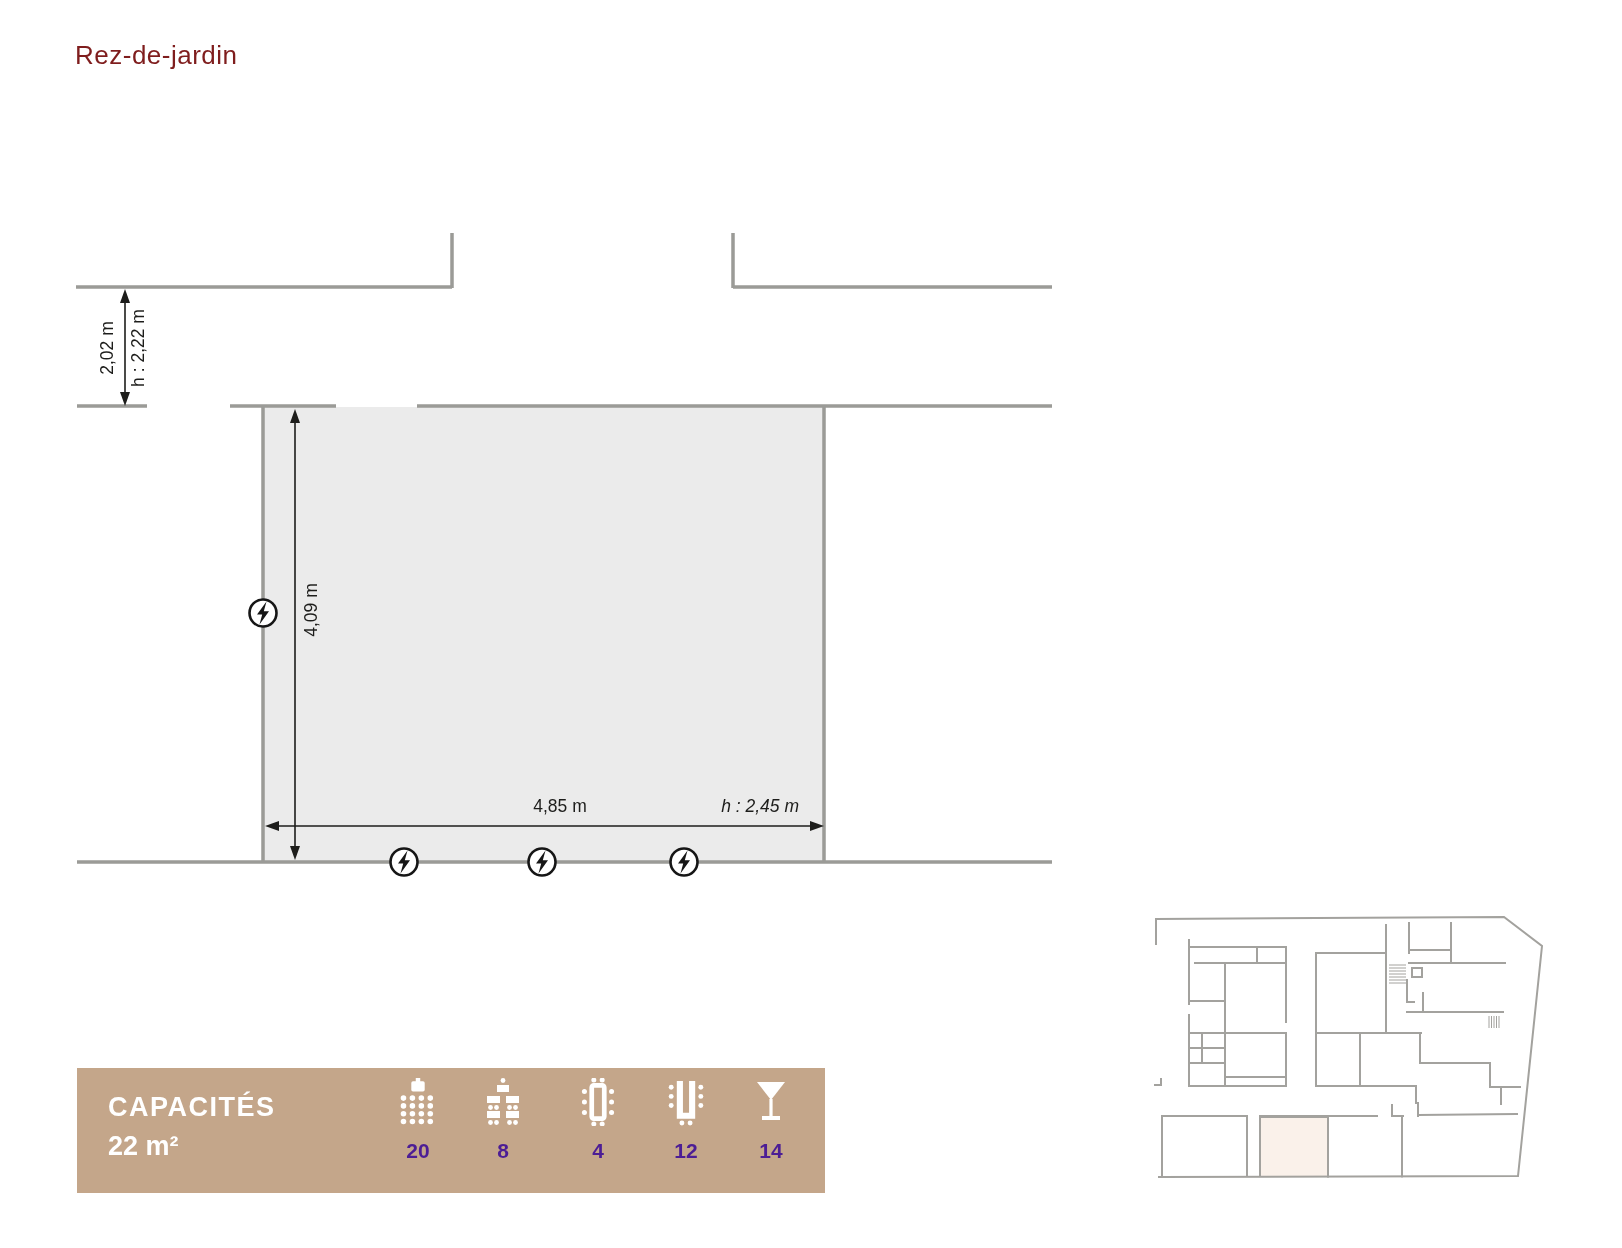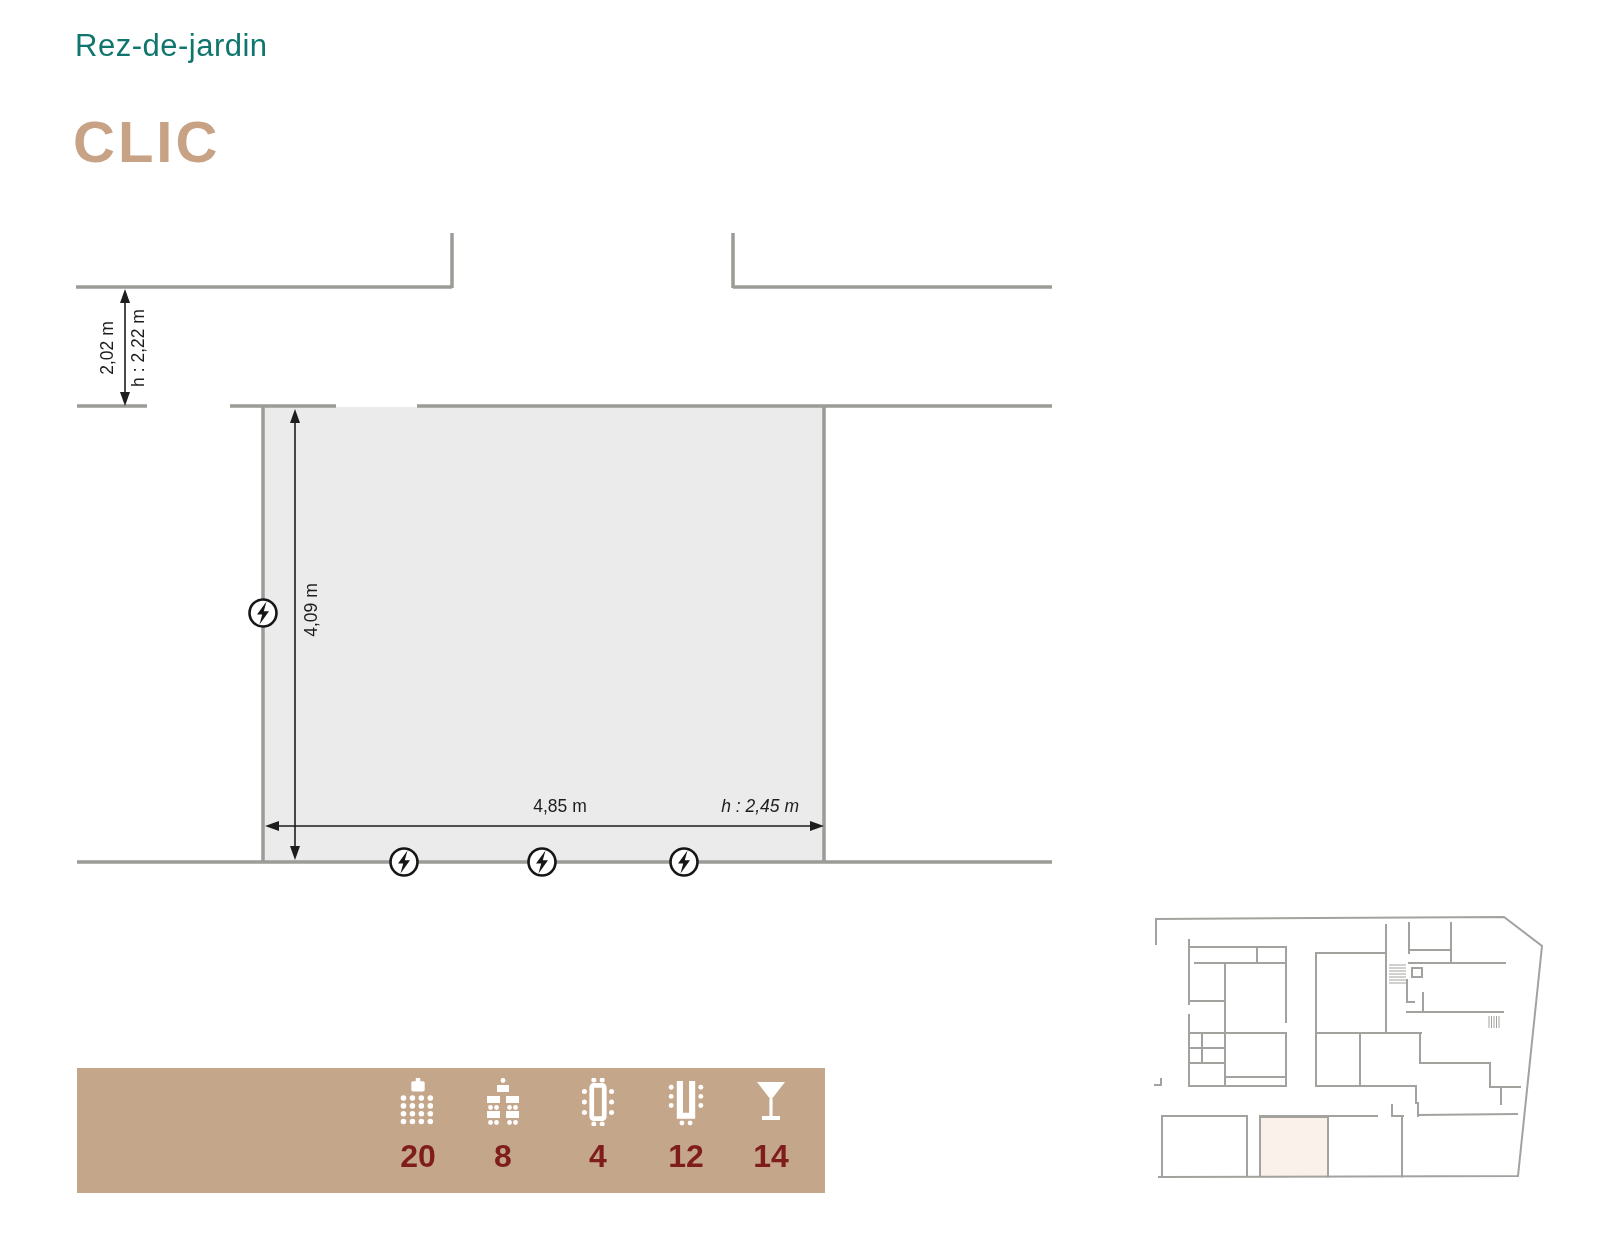--- a/index.html
+++ b/index.html
@@ -1,57 +1,56 @@
 <!DOCTYPE html>
 <html><head>
 <meta charset="utf-8">
 <style>
   html,body{margin:0;padding:0;background:#ffffff;}
   .page{
     position:relative;width:1622px;height:1248px;overflow:hidden;
     background:#ffffff;font-family:"Liberation Sans", sans-serif;
   }
   .floor-label{
-    position:absolute;left:75px;top:28px;
-    font-size:31px;color:#0f766e;letter-spacing:0.5px;
+    position:absolute;left:75px;top:40px;
+    font-size:26px;color:#7f1d1d;letter-spacing:0.5px;
   }
   .room-name{
     position:absolute;left:73px;top:108px;
     font-size:58px;font-weight:bold;color:#c7a285;letter-spacing:3px;
   }
   .plan-svg{position:absolute;left:0;top:0;}
   .dim-text{
     font-family:"Liberation Sans", sans-serif;
     font-size:17.5px;fill:#1d1d1b;
   }
   .dim-text.italic{font-style:italic;}
   .cap-bar{
     position:absolute;left:77px;top:1068px;width:748px;height:125px;
     background:#c4a68a;color:#ffffff;
   }
   .cap-head{position:absolute;left:31px;top:26px;}
   .cap-title{font-size:27px;font-weight:bold;letter-spacing:1.5px;line-height:1;}
   .cap-area{font-size:27px;font-weight:bold;margin-top:12px;line-height:1;}
   .cap-col{position:absolute;top:10px;width:70px;text-align:center;}
   .cap-col svg{height:48px;display:inline-block;}
-  .cap-num{margin-top:10px;font-size:32px;font-weight:bold;color:#7f1d1d;line-height:1;}
+  .cap-num{margin-top:10px;font-size:21px;font-weight:bold;color:#4c1d95;line-height:1;}
   .col-theatre{left:306px;}
   .col-classroom{left:391px;}
   .col-boardroom{left:486px;}
   .col-ushape{left:574px;}
   .col-cocktail{left:659px;}
   .minimap-svg{position:absolute;left:1140px;top:905px;}
 </style>
 </head>
 <body>
 
 <div class="page">
 
   <div class="floor-label">Rez-de-jardin</div>
-  <div class="room-name">CLIC</div>
 
   <svg class="plan-svg" width="1622" height="1248" viewBox="0 0 1622 1248">
 
     <rect x="264" y="407" width="559" height="454" fill="#ebebeb"></rect>
 
     <path d="M76 287 H452 M452 233 V288
              M733 287 H1052 M733 233 V288
              M77 406 H147 M230 406 H336 M417 406 H1052
              M263 406 V862 M824 406 V862
              M77 862 H1052" stroke="#9b9b97" stroke-width="3.5" fill="none"></path>
@@ -93,20 +92,24 @@
         <path d="M3.5,-11.5 L-6,1.5 L-0.8,1.5 L-3.5,11.5 L6,-1.8 L0.8,-1.8 Z" fill="#161616"></path>
       </g>
       <g transform="translate(684,862)">
         <circle r="13.5" fill="#ffffff" stroke="#161616" stroke-width="2.6"></circle>
         <path d="M3.5,-11.5 L-6,1.5 L-0.8,1.5 L-3.5,11.5 L6,-1.8 L0.8,-1.8 Z" fill="#161616"></path>
       </g>
     </g>
   </svg>
 
   <div class="cap-bar">
+    <div class="cap-head">
+      <div class="cap-title">CAPACITÉS</div>
+      <div class="cap-area">22 m²</div>
+    </div>
 
     <div class="cap-col col-theatre">
       <svg viewBox="0 0 34 43" width="38" height="48" fill="#ffffff">
         <rect x="15" y="0" width="4" height="4"></rect>
         <rect x="11" y="3" width="12" height="9" rx="1.5"></rect>
         <circle cx="4" cy="18" r="2.5"></circle>
           <circle cx="12" cy="18" r="2.5"></circle>
           <circle cx="20" cy="18" r="2.5"></circle>
           <circle cx="28" cy="18" r="2.5"></circle>
         <circle cx="4" cy="25" r="2.5"></circle>

